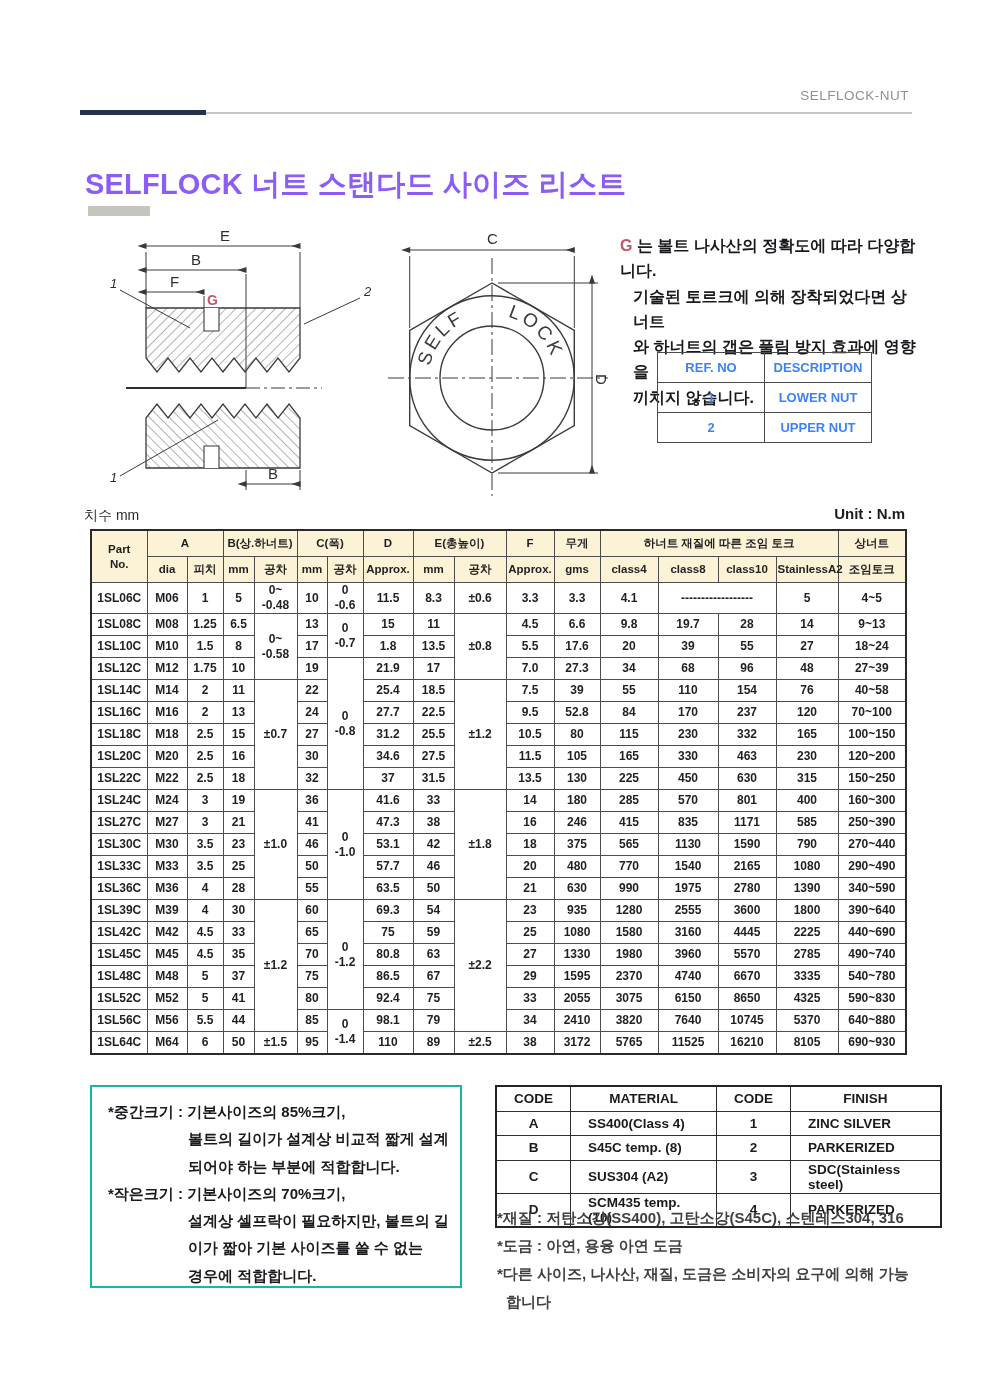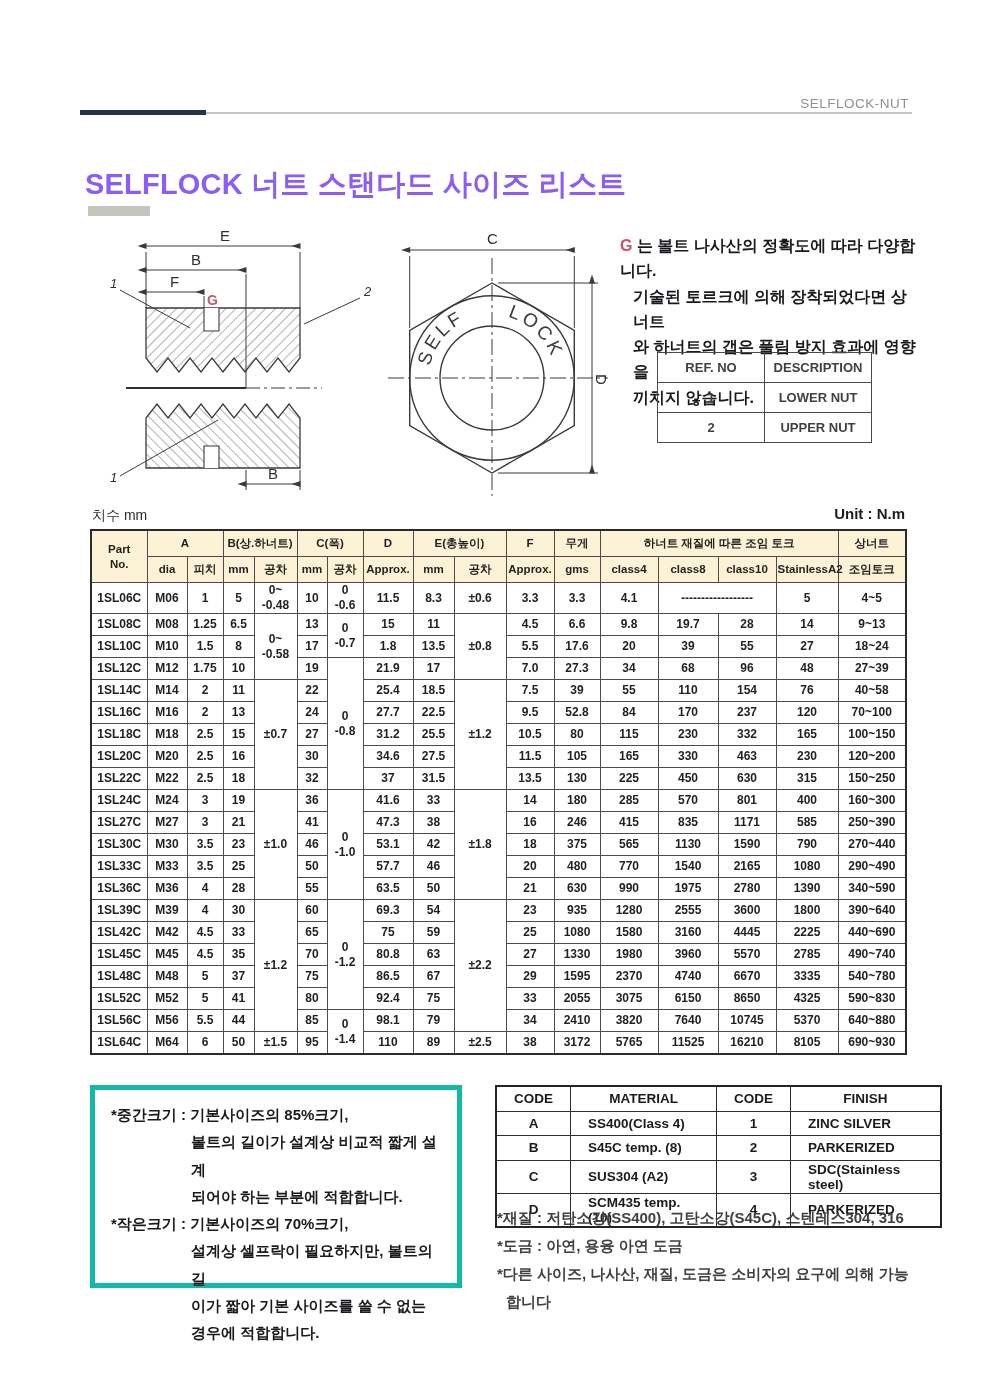--- a/index.html
+++ b/index.html
@@ -1,43 +1,43 @@
 <!DOCTYPE html>
 <html><head>
 <meta charset="utf-8">
 <style>
   html,body{margin:0;padding:0;background:#e8e8e8;}
   .page{position:relative;width:993px;height:1389px;background:#ffffff;margin:0 auto;
         font-family:"Liberation Sans",sans-serif;color:#1c1c1c;overflow:hidden;}
-  .hdr-label{position:absolute;top:88px;right:84px;font-size:13.5px;color:#8d9094;letter-spacing:.5px;margin-top:8px;}
+  .hdr-label{position:absolute;top:88px;right:84px;font-size:13.5px;color:#8d9094;letter-spacing:.5px;}
   .rule{position:absolute;top:112px;left:80px;width:832px;height:2px;background:#c6c6c6;}
   .rule-accent{position:absolute;top:110px;left:80px;width:126px;height:5px;background:#22334a;}
   .title{position:absolute;top:165px;left:85px;font-size:29px;font-weight:bold;color:#8b5cf6;letter-spacing:.2px;}
   .swatch{position:absolute;top:206px;left:88px;width:62px;height:10px;background:#c5c5bd;}
 
   .intro{position:absolute;top:233px;left:620px;width:296px;font-size:16px;line-height:1.58;
          color:#17191c;font-weight:600;}
   .intro .gsym{color:#c4566a;font-weight:bold;}
   .intro .cont{padding-left:13px;}
 
   .ref-table{position:absolute;top:352px;left:657px;border-collapse:collapse;}
   .ref-table th,.ref-table td{border:1.6px solid #4a4a4a;width:104px;height:27px;text-align:center;
-         font-size:13px;font-weight:bold;color:#404040;}
-
-  .unit-left{position:absolute;top:507px;left:92px;font-size:14px;color:#2b2b2b;}
+         font-size:13px;font-weight:bold;color:#3b82f6;}
+
+  .unit-left{position:absolute;top:507px;left:84px;font-size:14px;color:#2b2b2b;}
   .unit-right{position:absolute;top:505px;right:88px;font-size:15px;color:#1c1c1c;font-weight:600;}
 
   .size-wrap{position:absolute;top:529px;left:90px;}
   table.size{border-collapse:collapse;table-layout:fixed;width:815px;border:2px solid #2a2a2a;}
   .size th,.size td{border:1px solid #4c4c4c;text-align:center;vertical-align:middle;
         padding:0 1px;white-space:pre-line;font-weight:bold;color:#1f1f1f;}
   .size thead th{background:#fcf2d6;font-size:11.5px;line-height:1.25;height:25px;}
   .size tbody td{font-size:12px;height:21px;line-height:1.25;background:#fff;}
 
-  .note-box{position:absolute;top:1085px;left:90px;width:372px;height:203px;border:5px solid #14b8a6;
+  .note-box{position:absolute;top:1085px;left:90px;width:372px;height:203px;border:2px solid #14b8a6;
         box-sizing:border-box;padding:11px 8px 0 16px;font-size:15px;line-height:1.82;color:#17191c;font-weight:600;}
   .note-box .cont{padding-left:80px;}
 
   .mat-table{position:absolute;top:1085px;left:495px;border-collapse:collapse;border:2px solid #242424;}
   .mat-table th,.mat-table td{border:1.6px solid #2e2e2e;height:21.5px;font-size:13.5px;font-weight:bold;
         color:#1a1a1a;padding:1px 17px;}
   .mat-table th{text-align:center;}
   .mat-table td:nth-child(1),.mat-table td:nth-child(3){text-align:center;}
   .mat-table td:nth-child(2),.mat-table td:nth-child(4){text-align:left;}
   .mat-table col.c-code{width:56px;}

